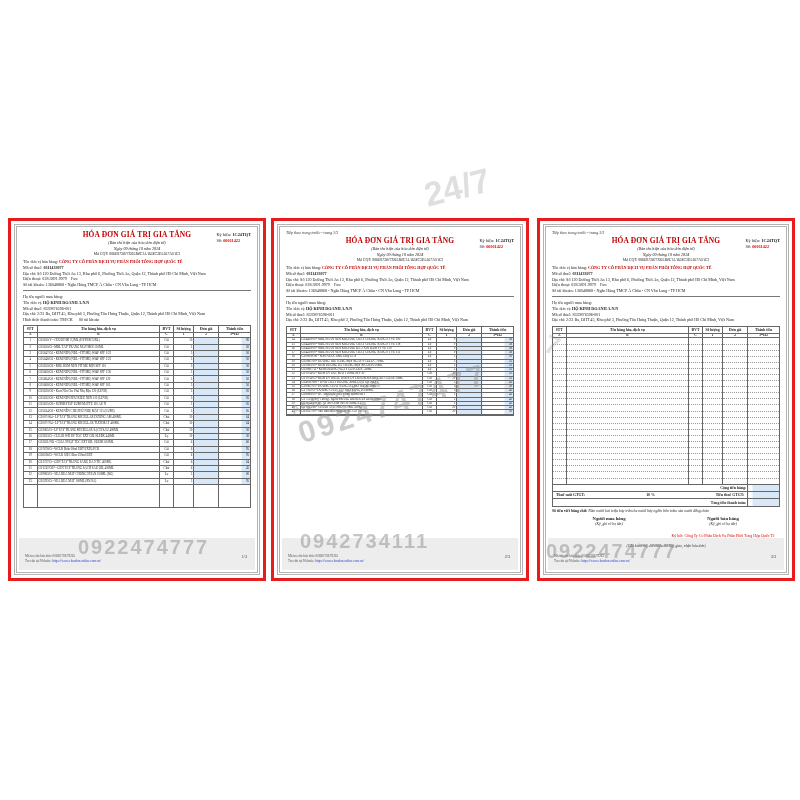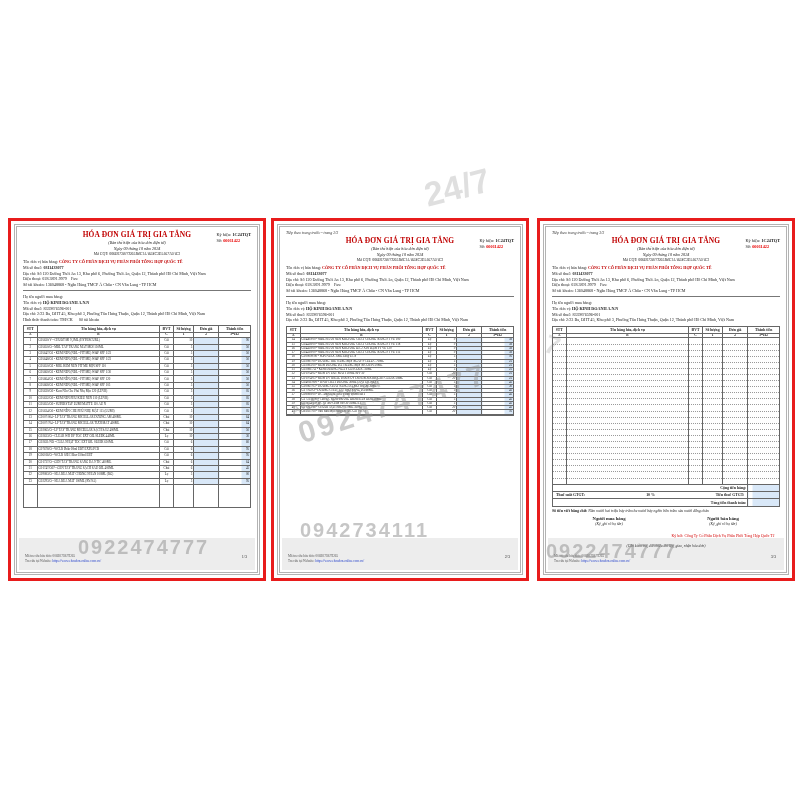--- a/index.html
+++ b/index.html
@@ -856,14 +856,14 @@
   </div>
 </div>
 
 <div class="wm wm-logo" style="left:424px;top:168px;">24/7</div>
 <div class="wm wm-seven" style="left:545px;top:330px;">7</div>
 <div class="wm wm-diag" style="left:292px;top:372px;">
   <div class="l1">ANN.COM.VN</div>
   <div class="l2">0924747477</div>
 </div>
 <div class="wm wm-num" style="left:78px;top:536px;">0922474777</div>
-<div class="wm wm-num" style="left:300px;top:519px;">0942734111</div>
+<div class="wm wm-num" style="left:300px;top:530px;">0942734111</div>
 <div class="wm wm-num" style="left:546px;top:540px;">0922474777</div>
 
 </body></html>

